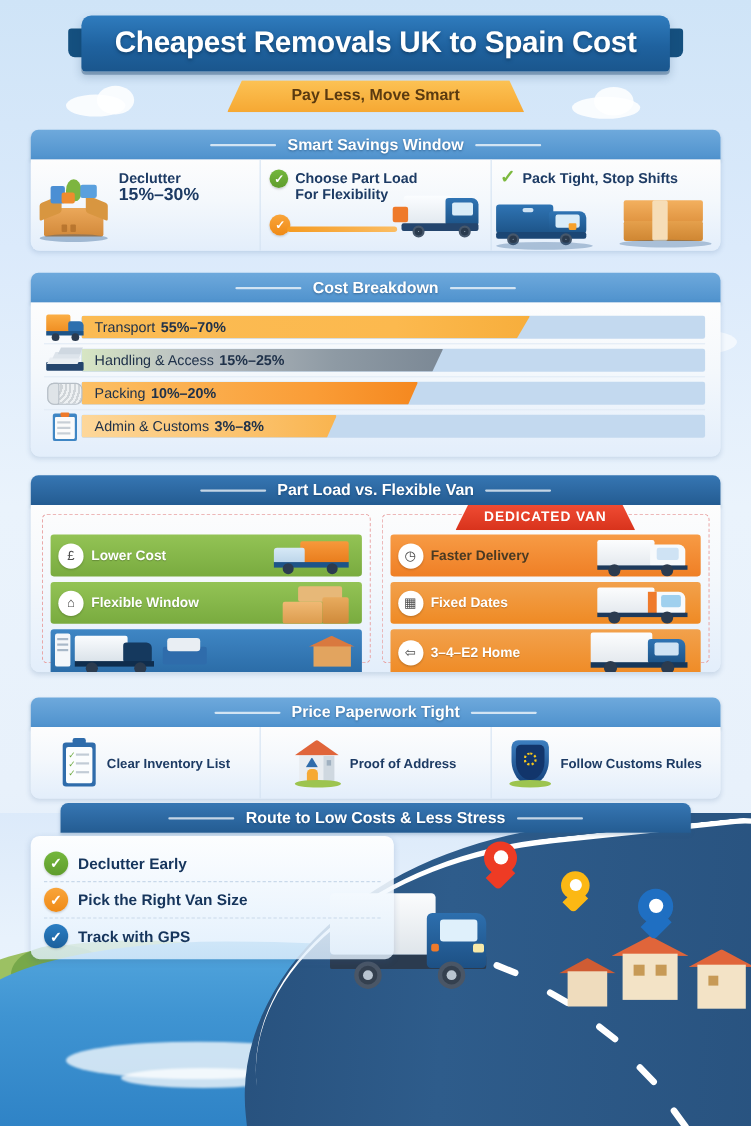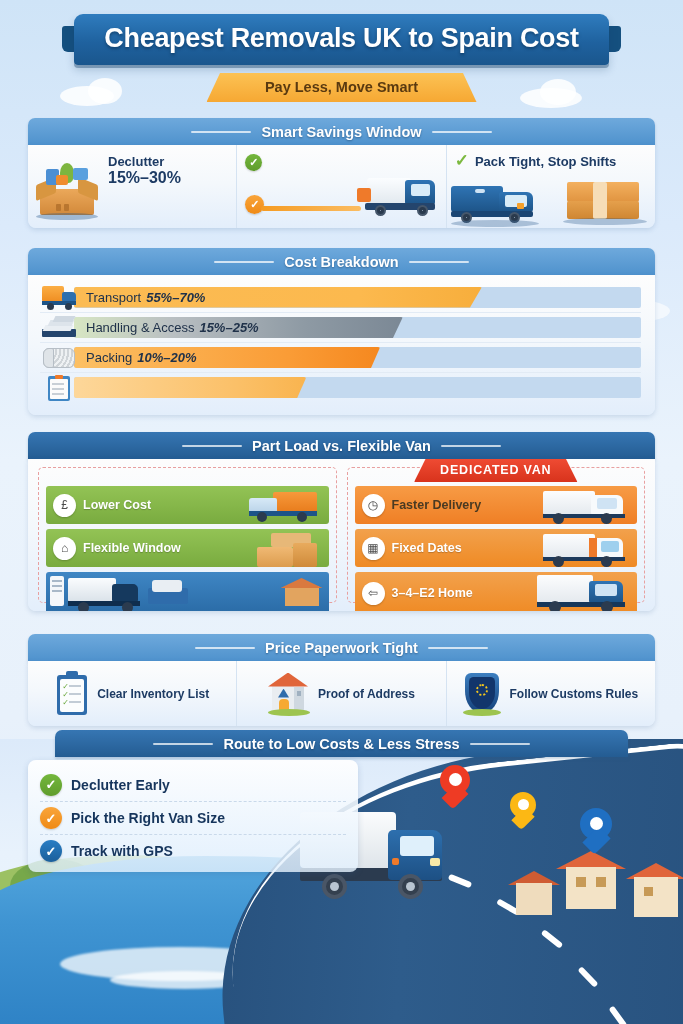--- a/index.html
+++ b/index.html
@@ -102,21 +102,21 @@
   .bar-row + .bar-row{ border-top:1px solid #e2ebf5; }
   .bar-ic{ width:40px; height:26px; position:relative; flex:none; z-index:3; }
   .bar-track{ position:relative; flex:1; height:21px; background:#c3d9ef; border-radius:2px; margin-left:-6px; overflow:hidden; }
   .bar-fill{ position:absolute; left:0; top:0; bottom:0; border-radius:2px; }
   .bar-fill.f-transport{ background:linear-gradient(90deg,#fbbb53 0%,#fcb94e 70%,#f7ae3c 100%); clip-path:polygon(0 0,100% 0,97% 100%,0 100%); }
   .bar-fill.f-handling{ background:linear-gradient(90deg,#d7e6c3 0%,#b9bfc2 30%,#8e9aa4 70%,#7b8895 100%); clip-path:polygon(0 0,100% 0,97% 100%,0 100%); }
   .bar-fill.f-packing{ background:linear-gradient(90deg,#fcc064 0%,#fa9c36 70%,#f5881f 100%); clip-path:polygon(0 0,100% 0,97% 100%,0 100%); }
   .bar-fill.f-admin{ background:linear-gradient(90deg,#fdd79a 0%,#fbc068 70%,#f9b44f 100%); clip-path:polygon(0 0,100% 0,96% 100%,0 100%); }
   .bar-lab{ position:absolute; left:10px; top:0; bottom:0; display:flex; align-items:center; gap:5px;
             font-size:13px; color:#20324a; white-space:nowrap; z-index:4; }
-  .bar-lab b{ font-weight:bold;font-style:italic; }
+  .bar-lab b{ font-weight:bold; }
 
   
   #sec-compare{ top:432px; }
   #sec-compare .sec-body{ height:152px; padding:8px 10px 8px 10px; display:flex; gap:10px; }
   .cmp-col{ flex:1; border:1.4px dashed #e8a0a0; border-radius:5px; position:relative; padding:18px 7px 7px; }
   .ribbon{ position:absolute; top:-9px; left:50%; transform:translateX(-50%);
            padding:4px 26px 5px; color:#fff; font-size:12.5px; font-weight:bold; letter-spacing:.8px;
            clip-path:polygon(7% 0,93% 0,100% 100%,0 100%); box-shadow:0 2px 3px rgba(0,0,0,.2); white-space:nowrap; }
   .ribbon.blue{ background:linear-gradient(180deg,#3d85c6,#24639e); }
   .ribbon.red{ background:linear-gradient(180deg,#ef4b33,#d8331c); }
@@ -231,20 +231,24 @@
           <div style="position:absolute;left:20px;top:16px;width:12px;height:10px;background:#ef8c2e;border-radius:2px;"></div>
           <div style="position:absolute;left:20px;top:45px;width:5px;height:7px;background:#b9762f;border-radius:1px;"></div>
           <div style="position:absolute;left:28px;top:45px;width:5px;height:7px;background:#b9762f;border-radius:1px;"></div>
           <div class="shadowpad" style="left:0;top:54px;width:62px;background:#1d4f86;opacity:.35;"></div>
         </div>
       </div>
 
       <div class="tri">
         <div class="row-ic">
           <span class="tickc green">✓</span>
+          <div>
+            <div class="lbl">Choose Part Load</div>
+            <div class="lbl">For Flexibility</div>
+          </div>
         </div>
         <span class="tickc orange" style="position:absolute;left:8px;bottom:14px;width:19px;height:19px;">✓</span>
         <div class="connector" style="left:24px;bottom:17px;width:100px;height:5px;"></div>
 
         <div class="van" style="left:112px;bottom:8px;width:90px;height:46px;">
           <div class="cargo" style="left:18px;top:4px;width:44px;height:26px;background:linear-gradient(180deg,#fbfdff,#e2e9ef);"></div>
           <div class="cab" style="left:56px;top:6px;width:30px;height:25px;background:linear-gradient(180deg,#2f74b4,#1d5488);"></div>
           <div class="win" style="left:62px;top:10px;width:19px;height:12px;"></div>
           <div style="position:absolute;left:8px;top:14px;width:14px;height:14px;background:#ef7a2a;border-radius:2px;"></div>
           <div style="position:absolute;left:16px;top:29px;width:70px;height:7px;background:#24456d;border-radius:2px;"></div>
@@ -347,20 +351,24 @@
         <div class="bar-ic">
           <div style="position:absolute;left:8px;top:1px;width:22px;height:25px;background:#3f86c4;border-radius:2px;"></div>
           <div style="position:absolute;left:10px;top:4px;width:18px;height:20px;background:#fbfbfb;border-radius:1px;"></div>
           <div style="position:absolute;left:15px;top:0px;width:8px;height:4px;background:#ef7a2a;border-radius:1px;"></div>
           <div style="position:absolute;left:12px;top:8px;width:12px;height:2px;background:#c8cfd6;"></div>
           <div style="position:absolute;left:12px;top:13px;width:12px;height:2px;background:#c8cfd6;"></div>
           <div style="position:absolute;left:12px;top:18px;width:12px;height:2px;background:#c8cfd6;"></div>
         </div>
         <div class="bar-track">
           <div class="bar-fill f-admin" style="width:41%;"></div>
+        </div>
+        <div class="bar-lab" style="left:46px;">
+          <span>Admin &amp; Customs</span>
+          <b>3%–8%</b>
         </div>
       </div>
 
     </div>
   </div>
 
   <div class="section" id="sec-compare">
     <div class="sec-head dark">
       <span class="rule l"></span>
       <span class="sec-title">Part Load vs. Flexible Van</span>

